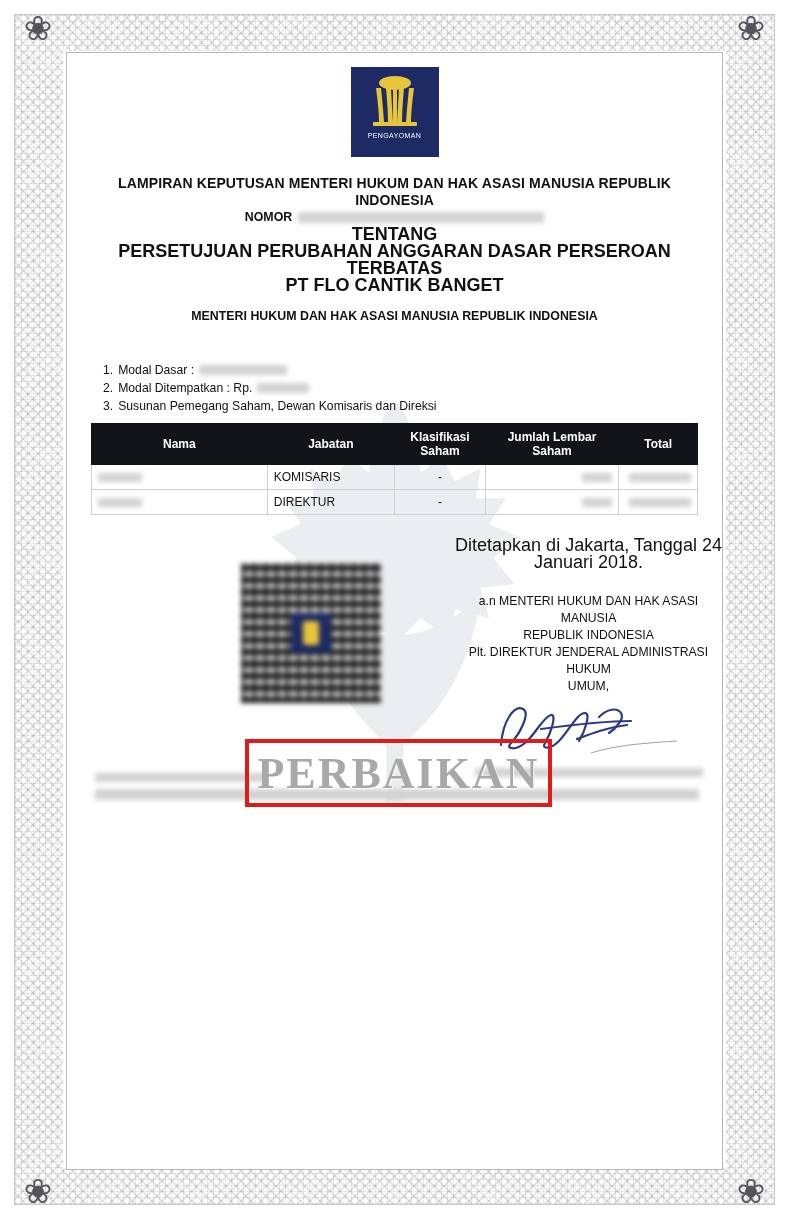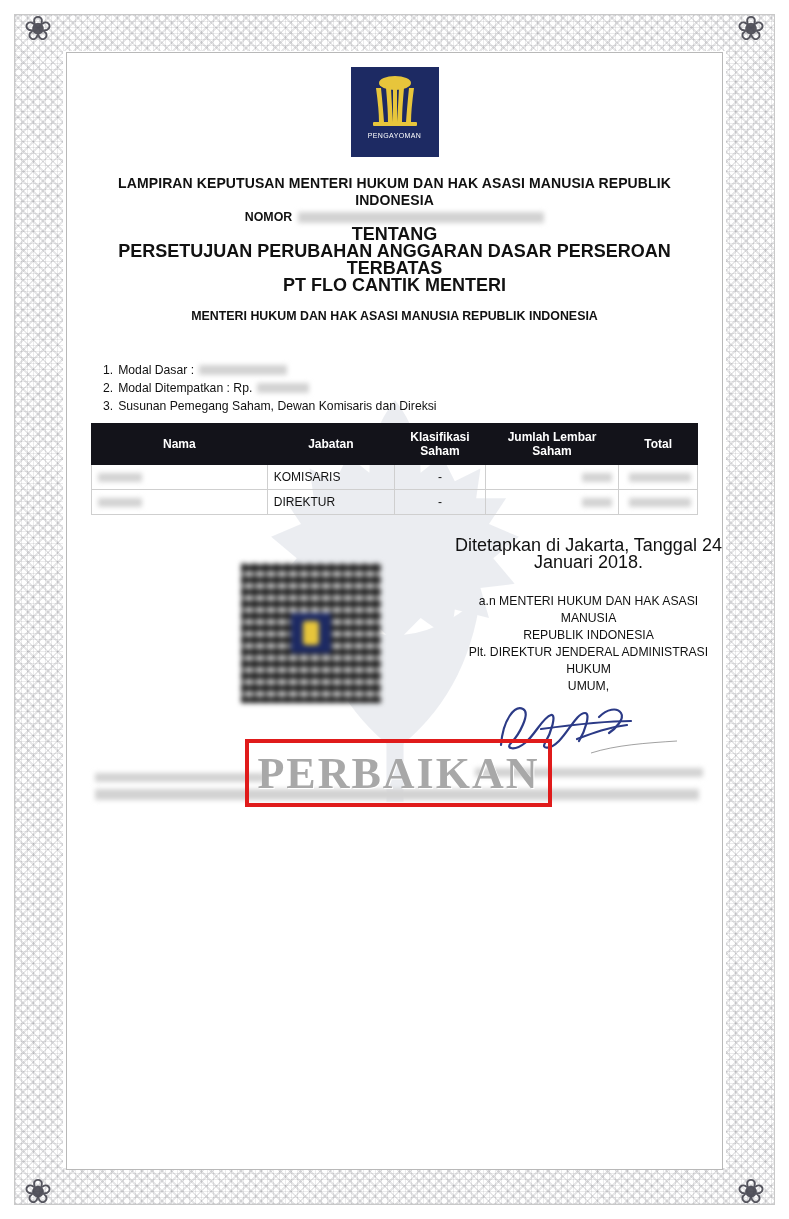--- a/index.html
+++ b/index.html
@@ -357,21 +357,21 @@
       </div>
 
       <div class="head-block">
         <div class="head-line">LAMPIRAN KEPUTUSAN MENTERI HUKUM DAN HAK ASASI MANUSIA REPUBLIK INDONESIA</div>
         <div class="nomor-line">
           <span>NOMOR</span>
           <span class="redact" style="width:246px;height:11px;font-size:11px;">AHU-0000000.AH.01.02.TAHUN 2018</span>
         </div>
         <div class="head-sub">TENTANG</div>
         <div class="head-sub">PERSETUJUAN PERUBAHAN ANGGARAN DASAR PERSEROAN TERBATAS</div>
-        <div class="head-sub">PT FLO CANTIK MENTERI</div>
+        <div class="head-sub">PT FLO CANTIK BANGET</div>
         <div class="head-minister">MENTERI HUKUM DAN HAK ASASI MANUSIA REPUBLIK INDONESIA</div>
       </div>
 
       <div class="list-block">
         <div class="list-row">
           <span>1.</span>
           <span>Modal Dasar :</span>
           <span class="redact" style="width:88px;height:10px;font-size:10px;">Rp. 1.000.000</span>
         </div>
         <div class="list-row">

